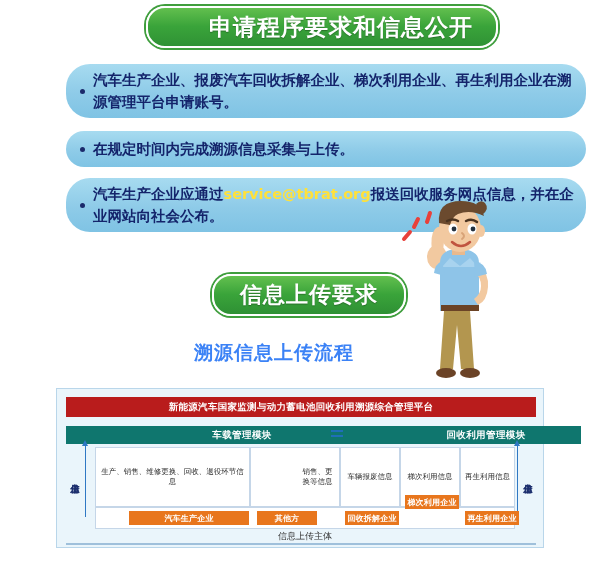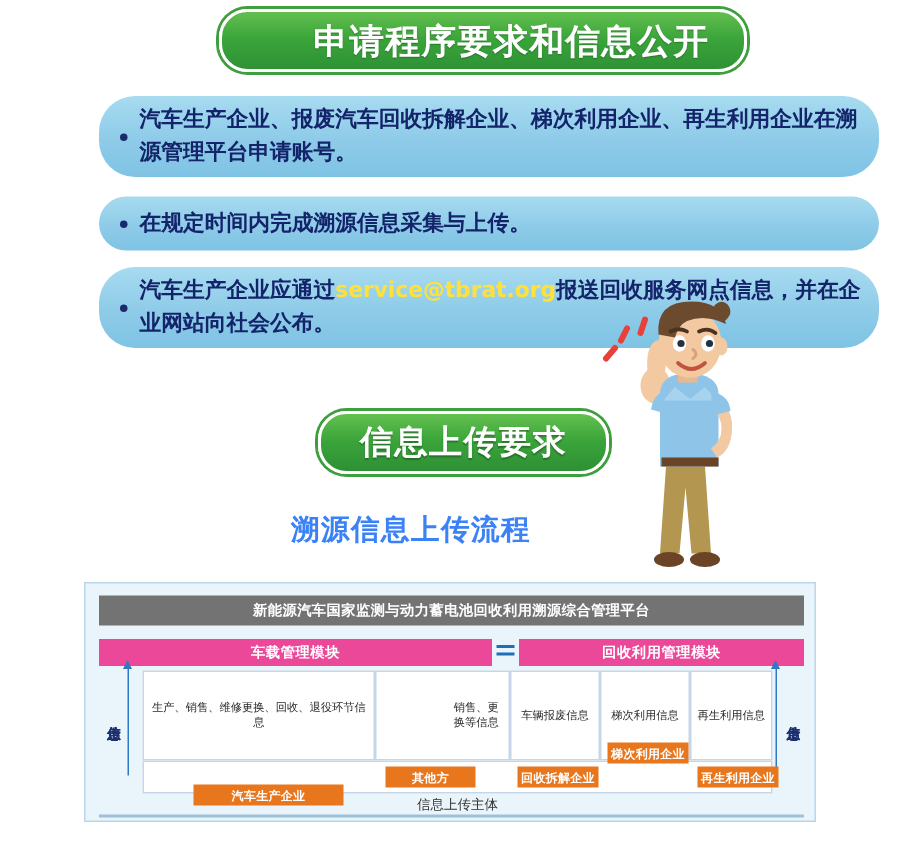--- a/index.html
+++ b/index.html
@@ -66,27 +66,27 @@
 
   
   .flow{
     position:absolute;left:56px;top:388px;width:488px;height:160px;
     background:#eaf5fb;border:1px solid #b9d6ea;
     box-sizing:border-box;
   }
   .flow-inner{position:absolute;left:0;top:0;width:488px;height:160px;}
   .platform{
     position:absolute;left:9px;top:8px;width:470px;height:20px;
-    background:#737373;color:#fff;font-size:9.5px;font-weight:bold;
+    background:#b91c1c;color:#fff;font-size:9.5px;font-weight:bold;
     display:flex;align-items:center;justify-content:center;letter-spacing:.3px;
   }
   .modbar{
-    position:absolute;height:18px;background:#ec4899;color:#fff;
+    position:absolute;height:18px;background:#0f766e;color:#fff;
     font-size:9.5px;font-weight:bold;display:flex;align-items:center;
-    justify-content:center;letter-spacing:.4px;
+    justify-content:center;letter-spacing:.4px;padding-left:45px;
   }
   #mod-vehicle{left:9px;top:37px;width:262px;}
   #mod-recycle{left:289px;top:37px;width:190px;}
   .eqsign{position:absolute;left:274px;top:41px;width:12px;height:10px;}
   .eqsign i{display:block;height:2px;background:#1f6fb8;margin-bottom:3px;}
 
   
   .sidelab{
     position:absolute;width:17px;top:60px;height:56px;
     color:#1c2f6e;font-size:9px;font-weight:bold;line-height:11px;
@@ -230,21 +230,21 @@
 
     <div class="infocells">
       <div class="icell" style="left:0px;width:155px;">生产、销售、维修更换、回收、退役环节信息</div>
       <div class="icell" style="left:155px;width:90px;padding-left:48px;">销售、更换等信息</div>
       <div class="icell" style="left:245px;width:60px;">车辆报废信息</div>
       <div class="icell" style="left:305px;width:60px;">梯次利用信息</div>
       <div class="icell" style="left:365px;width:55px;">再生利用信息</div>
     </div>
 
     <div class="ewrap" style="left:38px;width:420px;"></div>
-    <div class="ebox" style="left:72px;top:122px;width:100px;margin-top:12px;">汽车生产企业</div>
+    <div class="ebox" style="left:72px;top:122px;width:120px;">汽车生产企业</div>
     <div class="ebox" style="left:200px;top:122px;width:60px;">其他方</div>
     <div class="ebox" style="left:288px;top:122px;width:54px;">回收拆解企业</div>
     <div class="ebox" style="left:348px;top:106px;width:54px;">梯次利用企业</div>
     <div class="ebox" style="left:408px;top:122px;width:54px;">再生利用企业</div>
 
     <div class="bottomlab">信息上传主体</div>
     <div class="bottomrule"></div>
   </div>
 </div>
 

